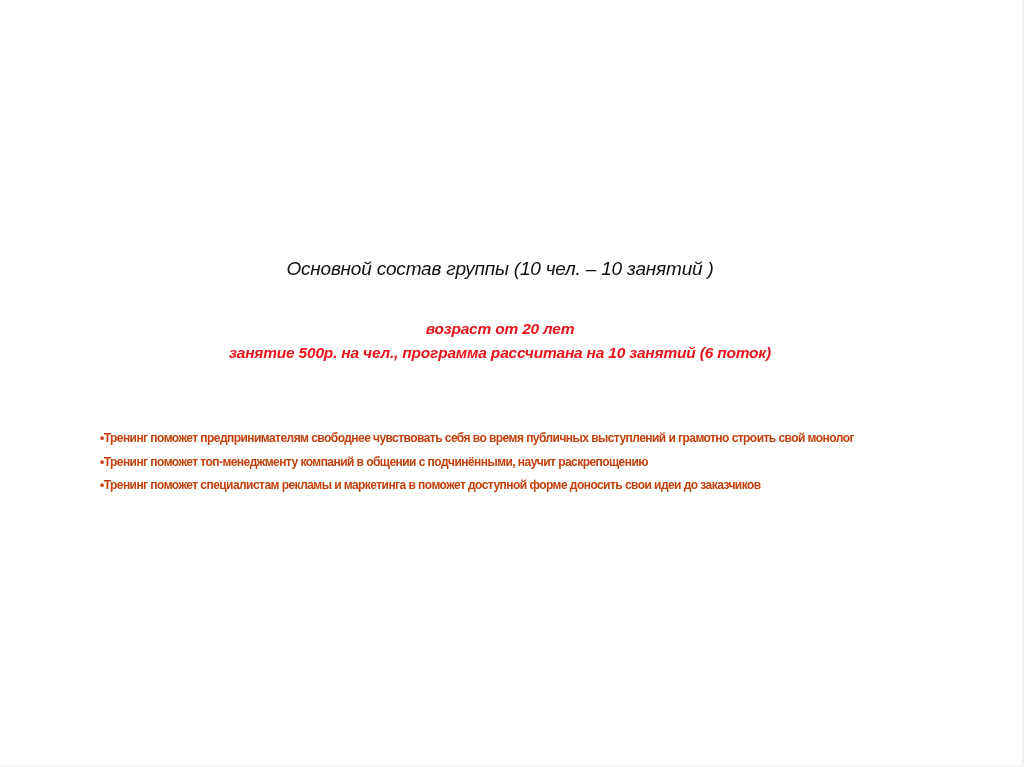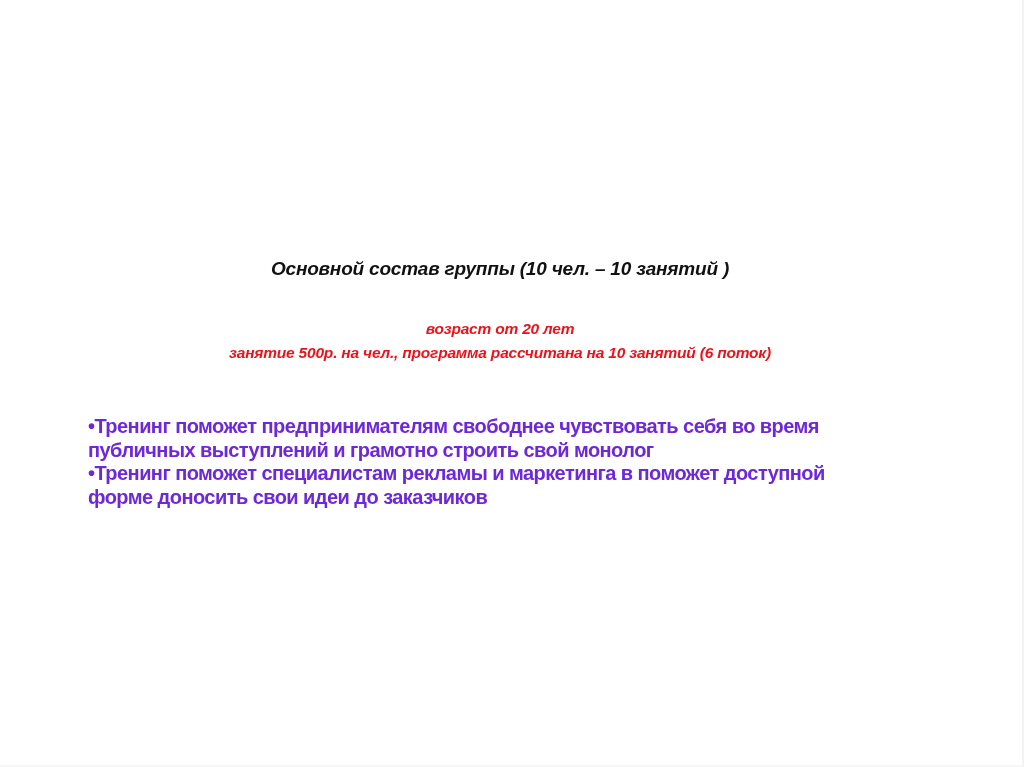--- a/index.html
+++ b/index.html
@@ -23,21 +23,21 @@
       border-right: 2px solid #f3f3f3;
       border-bottom: 2px solid #f6f6f6;
     }
     .title {
       position: absolute;
       left: 0;
       width: 1000px;
       top: 258px;
       text-align: center;
       font-style: italic;
-      font-weight: bold;
+      font-weight: normal;
       font-size: 19px;
       color: #111111;
       letter-spacing: -0.2px;
     }
     .sub {
       position: absolute;
       left: 0;
       width: 1000px;
       text-align: center;
       font-style: italic;
@@ -45,40 +45,41 @@
       font-size: 15.5px;
       letter-spacing: -0.2px;
     }
     .sub1 { top: 320px; }
     .sub2 { top: 344px; }
     .bullets {
       position: absolute;
       left: 88px;
       top: 415px;
       width: 800px;
-      margin: 0;
+      margin: 12px;
       padding: 0;
       list-style: none;
       font-weight: bold;
-      font-size: 20px;
+      font-size: 12px;
       line-height: 23.6px;
-      color: #6d28d9;
+      color: #c2410c;
       letter-spacing: -0.55px;
     }
     .bullets li {
       margin: 0;
       padding: 0;
     }
   </style>
 </head>
 <body>
 
 <div class="slide">
   <div class="title" style="color: rgb(17, 17, 17);">Основной состав группы  (10 чел. – 10 занятий )</div>
 
   <div class="sub sub1" style="color: rgb(232, 20, 27);">возраст от 20  лет</div>
   <div class="sub sub2" style="color: rgb(232, 20, 27);">занятие 500р. на чел., программа рассчитана на 10 занятий (6 поток)</div>
 
   <ul class="bullets">
     <li>•Тренинг поможет предпринимателям свободнее чувствовать себя во время публичных выступлений и грамотно строить свой монолог</li>
+    <li>•Тренинг поможет топ-менеджменту компаний в общении с подчинёнными, научит раскрепощению</li>
     <li>•Тренинг поможет специалистам рекламы и маркетинга в поможет доступной форме доносить свои идеи до заказчиков</li>
   </ul>
 </div>
 
 </body></html>

